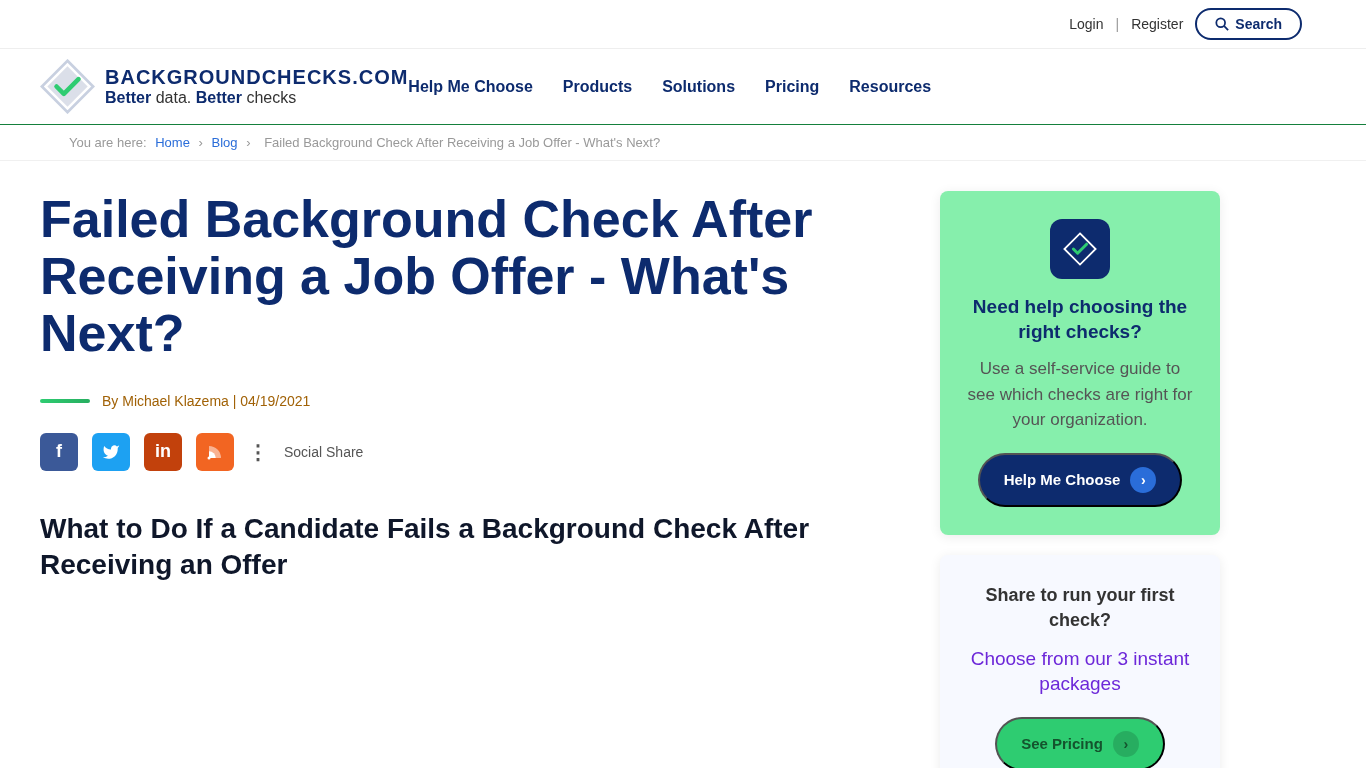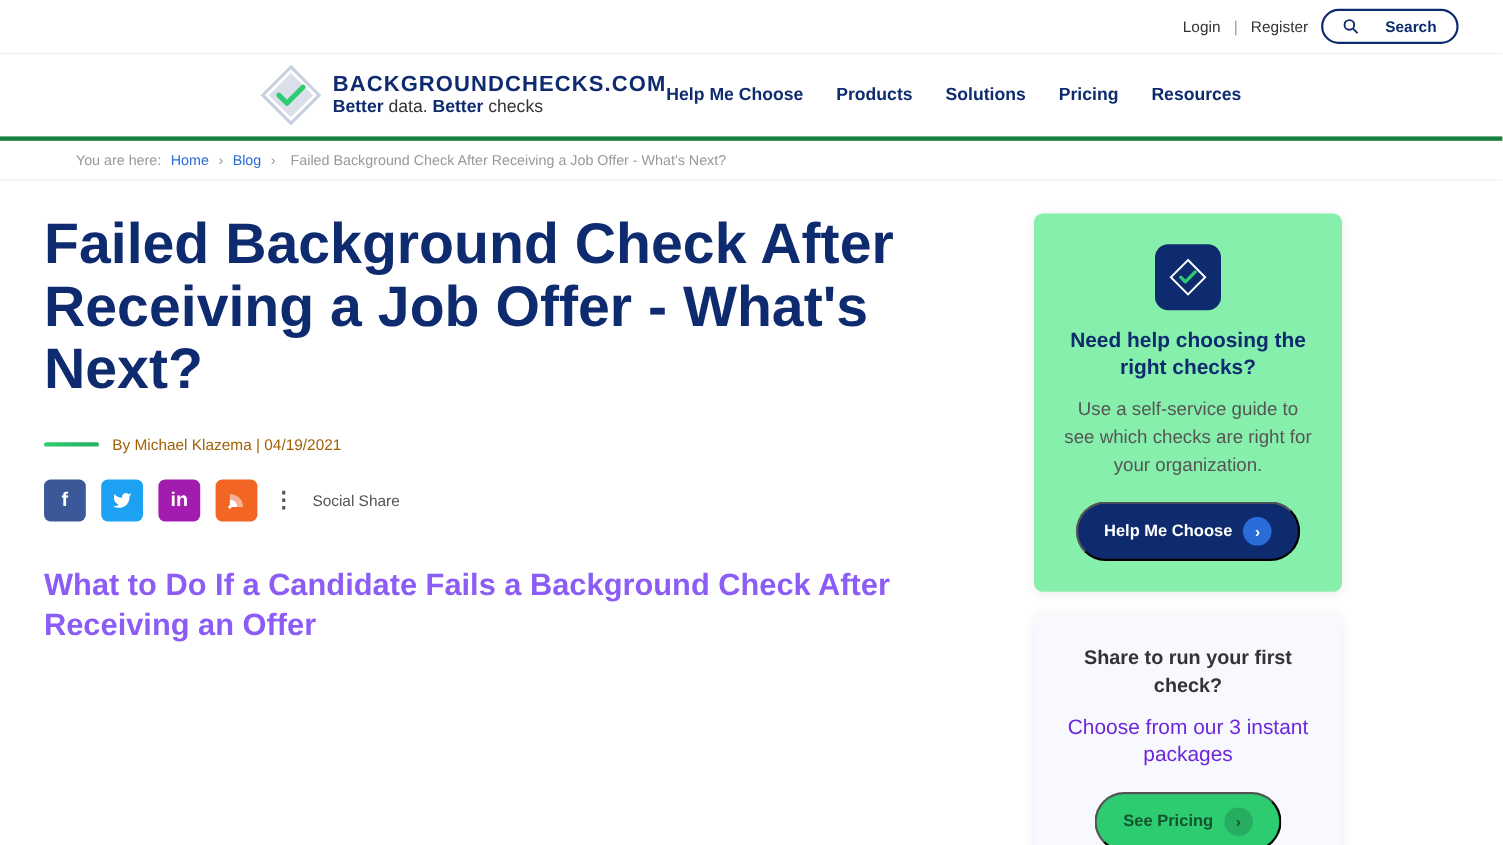--- a/index.html
+++ b/index.html
@@ -3,55 +3,55 @@
   <meta charset="utf-8">
   <style>
     * { box-sizing: border-box; margin: 0; padding: 0; }
     body { font-family: Arial, sans-serif; background: #fff; color: #1a1a2e; }
 
     
     .top-bar {
       display: flex;
       justify-content: flex-end;
       align-items: center;
-      padding: 8px 40px;
+      padding: 8px 64px;
       border-bottom: 1px solid #eee;
       gap: 12px;
     }
     .top-bar a {
       color: #333;
       text-decoration: none;
       font-size: 14px;
     }
     .top-bar .separator {
       color: #999;
       font-size: 14px;
     }
     .search-btn {
       display: flex;
       align-items: center;
-      gap: 24px;
+      gap: 6px;
       border: 2px solid #0d2b6e;
       border-radius: 25px;
       padding: 6px 18px;
       background: #fff;
       color: #0d2b6e;
       font-size: 14px;
       font-weight: bold;
       cursor: pointer;
     }
     .search-btn svg { width: 14px; height: 14px; }
 
     
     .header {
       display: flex;
       align-items: center;
-      justify-content: center;
+      justify-content: flex-start;
       padding: 10px 40px;
-      border-bottom: 4px solid #15803d;
+      border-bottom: 1px solid #15803d;
     }
     .logo-area {
       display: flex;
       align-items: center;
       gap: 10px;
     }
     .logo-text-area {
       display: flex;
       flex-direction: column;
     }
@@ -140,41 +140,41 @@
       display: flex;
       align-items: center;
       justify-content: center;
       cursor: pointer;
       font-size: 18px;
       color: #fff;
       font-weight: bold;
     }
     .fb { background: #3b5998; }
     .tw { background: #1da1f2; }
-    .li { background: #a21caf; }
+    .li { background: #c2410c; }
     .rss { background: #f26522; }
     .more-share {
       display: flex;
       align-items: center;
       gap: 6px;
       color: #555;
       font-size: 14px;
       cursor: pointer;
     }
     .more-dots {
       font-size: 20px;
       color: #555;
       font-weight: bold;
       letter-spacing: 2px;
     }
 
     .article-subtitle {
       font-size: 28px;
       font-weight: 900;
-      color: #8b5cf6;
+      color: #0f172a;
       line-height: 1.3;
     }
 
     
     .sidebar {
       width: 280px;
       flex-shrink: 0;
     }
 
     .sidebar-card {

